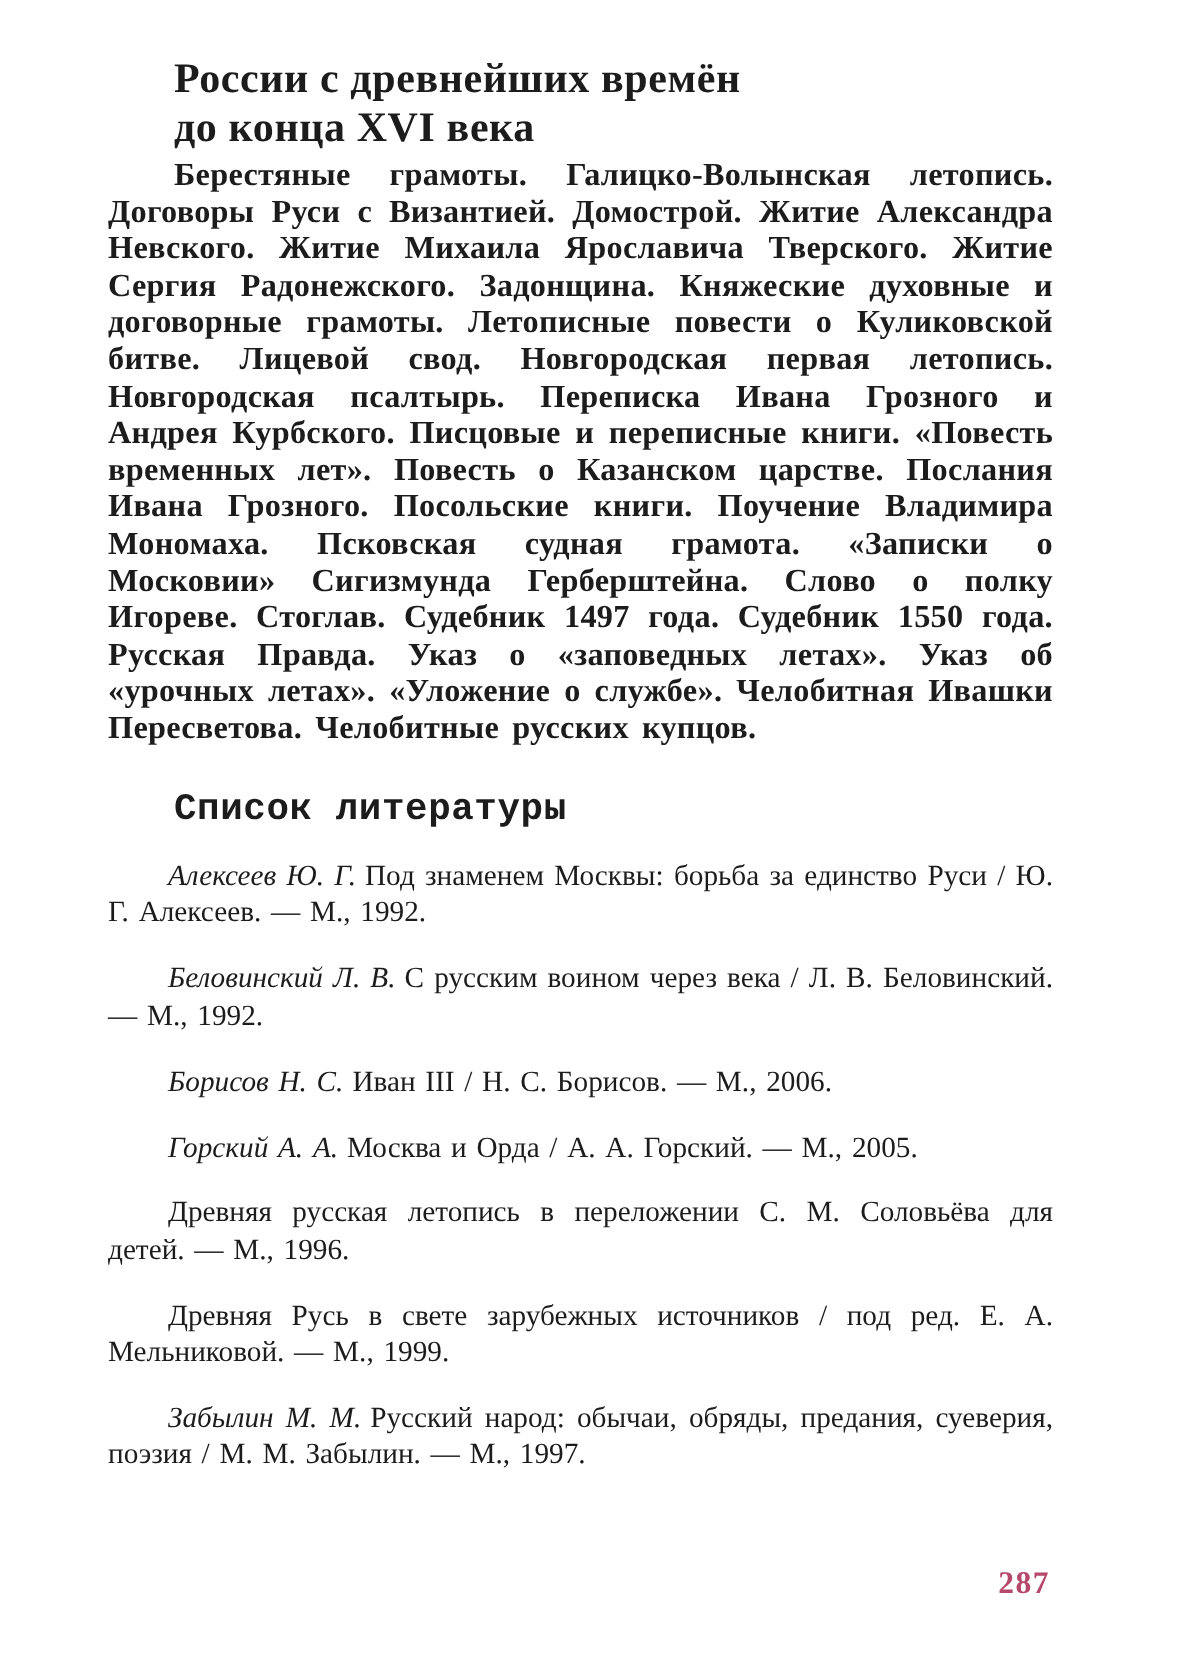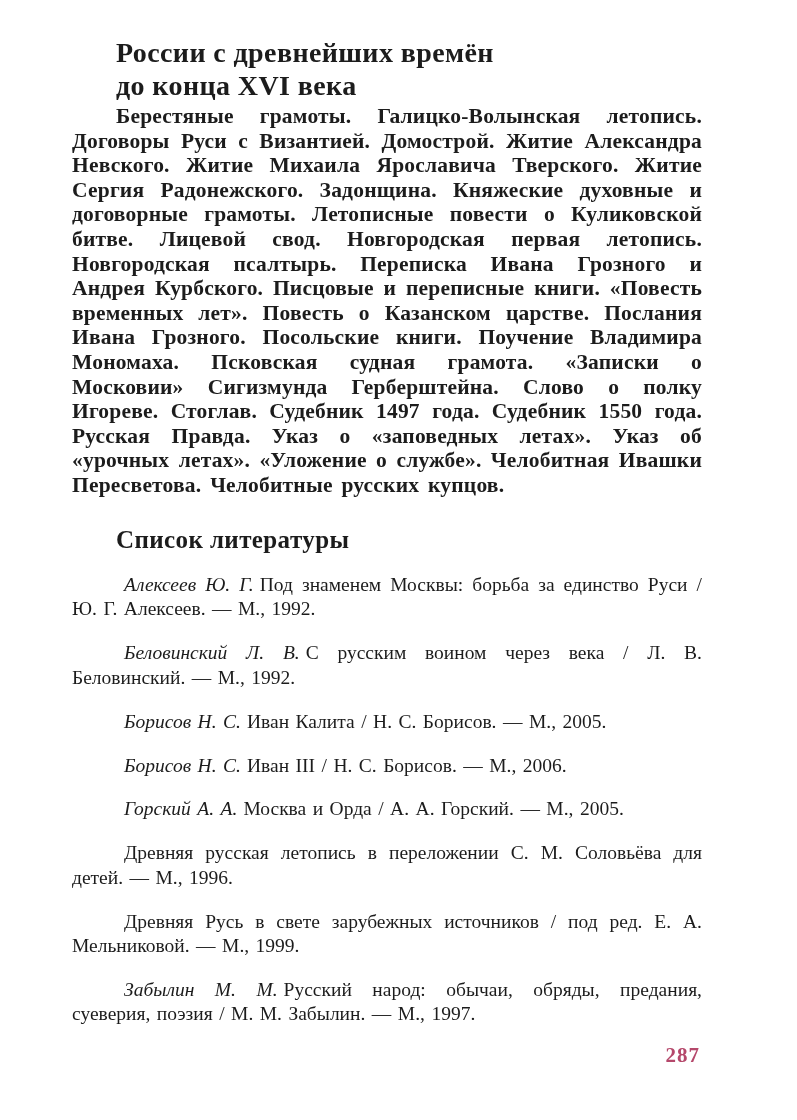--- a/index.html
+++ b/index.html
@@ -37,31 +37,31 @@
     word-spacing: 3.2px;
     letter-spacing: 0.2px;
     font-weight: bold;
   }
   .bib-heading {
     font-weight: 700;
     font-size: 25px;
     line-height: 28px;
     letter-spacing: 0.4px;
     margin: 28px 0 12px 44px;
+    font-family: Liberation Mono, monospace;
   }
   .bib-entry {
     font-size: 19.5px;
     line-height: 24.4px;
     text-align: justify;
     text-indent: 40px;
     word-spacing: 1.6px;
   }
   .entry-author {
     font-style: italic;
-    margin-left: 12px;
   }
   .entry-author:not(:empty) {
     padding-right: 6px;
   }
   .page-number {
     position: absolute;
     right: 97px;
     bottom: 52px;
     font-size: 21px;
     font-weight: 700;
@@ -78,21 +78,20 @@
     <div>до конца XVI века</div>
   </div>
 
   <p class="intro">Берестяные грамоты. Галицко-Волынская летопись. Договоры Руси с Византией. Домострой. Житие Александра Невского. Житие Михаила Ярославича Тверского. Житие Сергия Радонежского. Задонщина. Княжеские духовные и договорные грамоты. Летописные повести о Куликовской битве. Лицевой свод. Новгородская первая летопись. Новгородская псалтырь. Переписка Ивана Грозного и Андрея Курбского. Писцовые и переписные книги. «Повесть временных лет». Повесть о Казанском царстве. Послания Ивана Грозного. Посольские книги. Поучение Владимира Мономаха. Псковская судная грамота. «Записки о Московии» Сигизмунда Герберштейна. Слово о полку Игореве. Стоглав. Судебник 1497 года. Судебник 1550 года. Русская Правда. Указ о «заповедных летах». Указ об «урочных летах». «Уложение о службе». Челобитная Ивашки Пересветова. Челобитные русских купцов.</p>
 
   <h2 class="bib-heading">Список литературы</h2>
 
   <div>
     <p class="bib-entry"><span class="entry-author">Алексеев Ю. Г.</span><span>Под знаменем Москвы: борьба за единство Руси / Ю. Г. Алексеев. — М., 1992.</span></p>
     <p class="bib-entry"><span class="entry-author">Беловинский Л. В.</span><span>С русским воином через века / Л. В. Беловинский. — М., 1992.</span></p>
-    <p class="bib-entry"><span class="entry-author">Борисов Н. С.</span><span>Иван Калита / Н. С. Борисов. — М., 2005.</span></p>
     <p class="bib-entry"><span class="entry-author">Борисов Н. С.</span><span>Иван III / Н. С. Борисов. — М., 2006.</span></p>
     <p class="bib-entry"><span class="entry-author">Горский А. А.</span><span>Москва и Орда / А. А. Горский. — М., 2005.</span></p>
     <p class="bib-entry"><span class="entry-author"></span><span>Древняя русская летопись в переложении С. М. Соловьёва для детей. — М., 1996.</span></p>
     <p class="bib-entry"><span class="entry-author"></span><span>Древняя Русь в свете зарубежных источников / под ред. Е. А. Мельниковой. — М., 1999.</span></p>
     <p class="bib-entry"><span class="entry-author">Забылин М. М.</span><span>Русский народ: обычаи, обряды, предания, суеверия, поэзия / М. М. Забылин. — М., 1997.</span></p>
 
   </div>
 
 </div>
 

